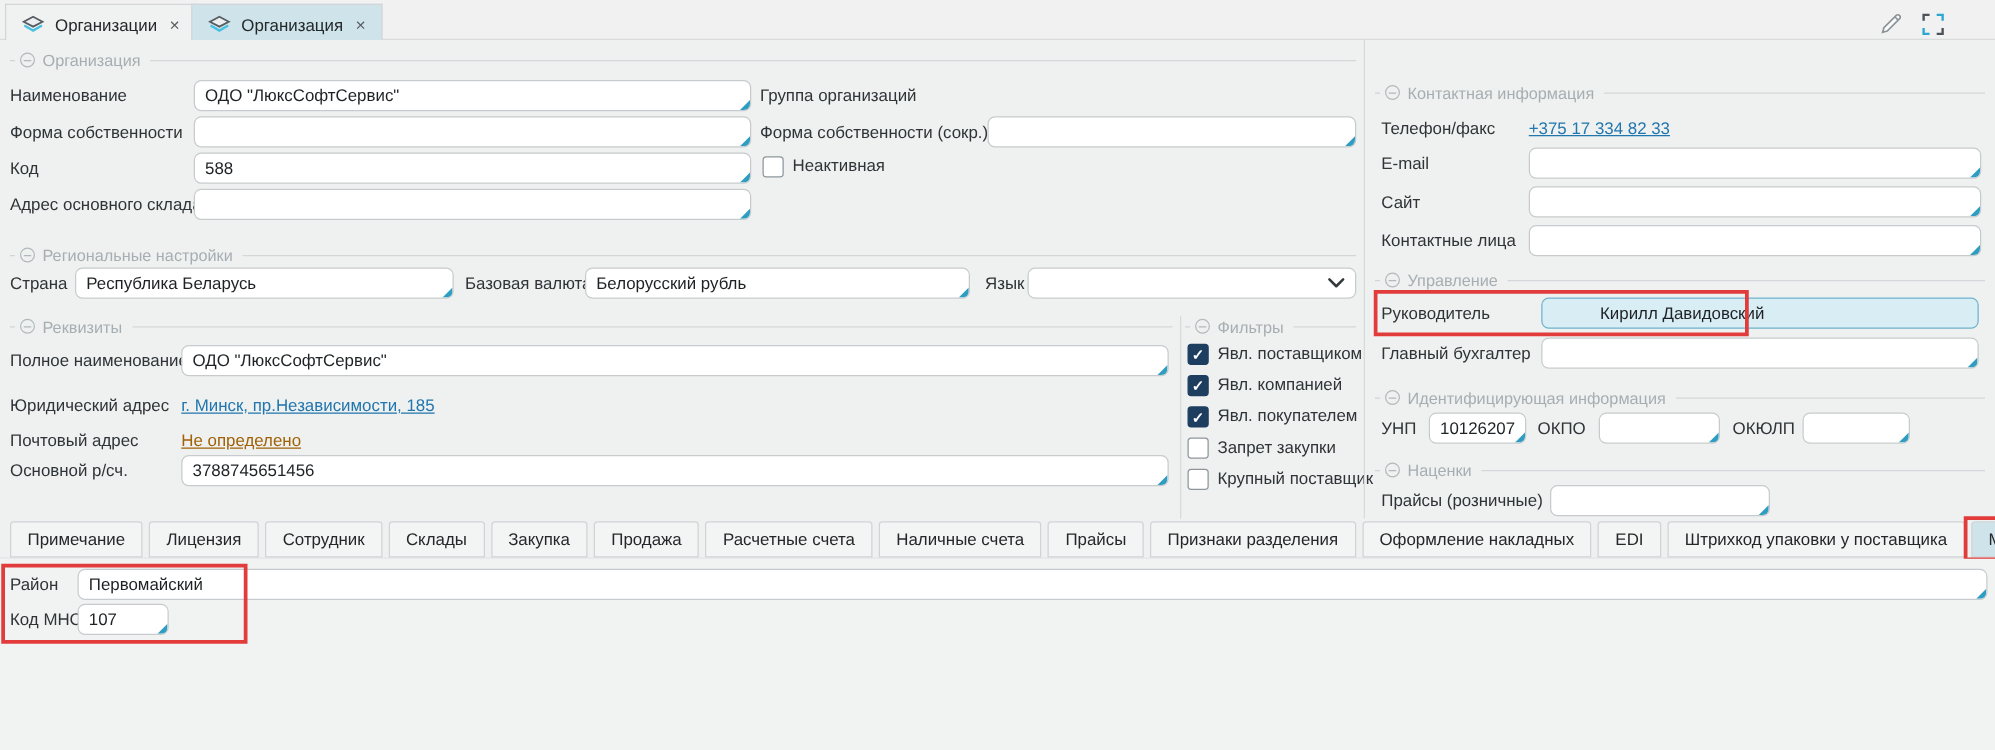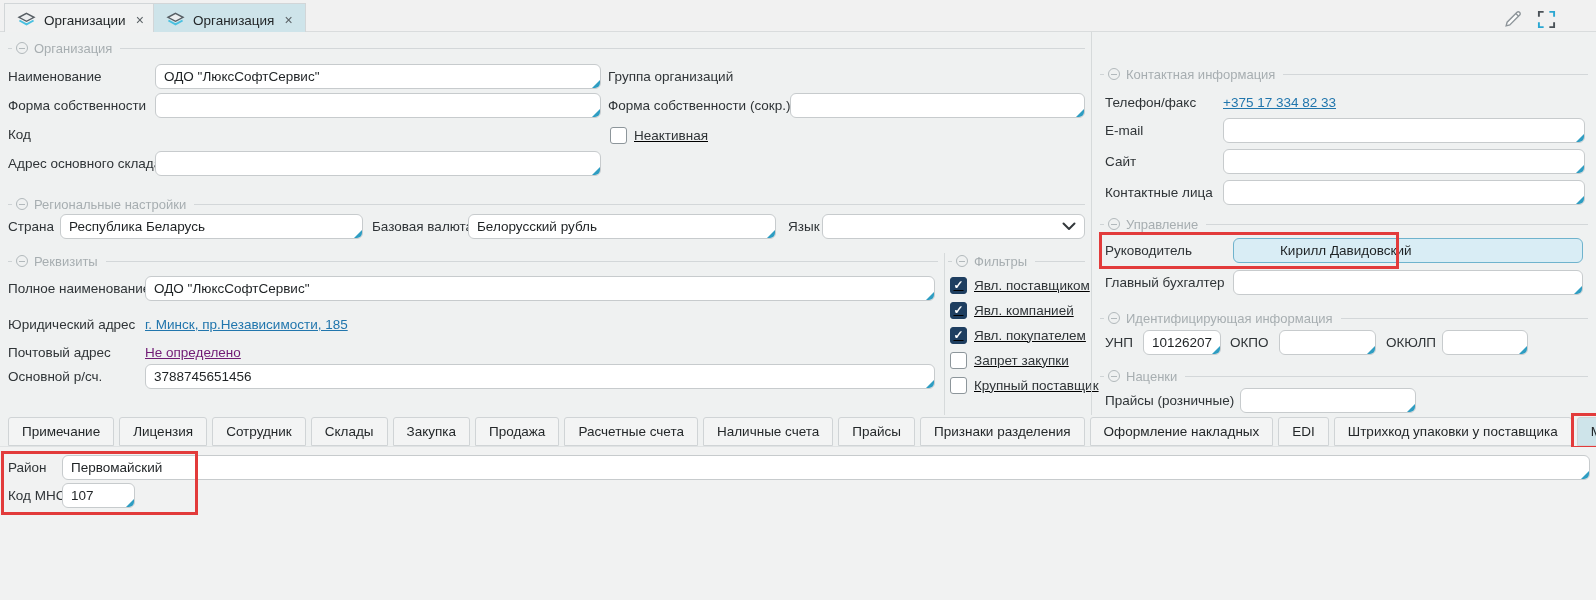--- a/index.html
+++ b/index.html
@@ -27,22 +27,22 @@
 
   
   .lbl { position:absolute; height:25px; line-height:25px; font-size:13.5px; color:#2f3437; white-space:nowrap; }
   .tb { position:absolute; height:25px; background:#fff; border:1px solid #c7cbcd; border-radius:6px; overflow:hidden; }
   .tb input { width:100%; height:100%; border:0; background:transparent; padding:0 8px; font:13.5px "Liberation Sans",sans-serif; color:#1e2224; outline:0; }
   .tb .grip { position:absolute; right:0; bottom:0; width:0; height:0; border-bottom:8px solid #2e9dc2; border-left:8px solid transparent; }
   .tb.hl { background:#d9edf5; border:1px solid #6fb3cd; }
   .tb.hl input { background:transparent;margin-left:38px; }
   .combo { position:absolute; height:25px; background:#fff; border:1px solid #c7cbcd; border-radius:6px; display:flex; align-items:center; justify-content:space-between; padding:0 8px; font-size:13.5px; color:#1e2224; }
   .link { position:absolute; height:25px; line-height:25px; font-size:13.5px; color:#2176ad; text-decoration:underline; white-space:nowrap; cursor:pointer; }
-  .link.pale { color:#701a75; }
-  .cbrow { position:absolute; display:flex; align-items:center; gap:7px; height:20px;text-decoration:underline; }
+  .link.pale { color:#a16207; }
+  .cbrow { position:absolute; display:flex; align-items:flex-start; gap:7px; height:20px; }
   .cbx { width:17px; height:17px; border:1px solid #8d969b; border-radius:3px; background:#fff; flex:none; display:flex; align-items:center; justify-content:center; }
   .cbx.on { background:#1e3e60; border-color:#1e3e60; }
   .cbx.on::after { content:"✓"; color:#fff; font-size:12px; font-weight:bold; }
   .cblbl { font-size:13.5px; color:#2f3437; white-space:nowrap; }
   .vsep { position:absolute; width:1px; background:#d6dadb; }
 
   
   .btab { height:29px; display:flex; align-items:center; padding:0 13px; background:#f3f4f4; border:1px solid #d0d4d6; border-radius:3px 3px 0 0; font-size:13.5px; color:#24282a; position:relative; white-space:nowrap; flex:none; }
   .btab.active { background:#cee4ea; }
 
@@ -104,20 +104,24 @@
     <span class="grip"></span>
   </div>
 
   <span class="lbl" style="left:8px; top:61px;">Форма собственности</span>
   <div class="tb" style="left:155px; top:61px; width:446px;">
     <input value="" style="">
     <span class="grip"></span>
   </div>
 
   <span class="lbl" style="left:8px; top:90px;">Код</span>
+  <div class="tb" style="left:155px; top:90px; width:446px;">
+    <input value="588" style="">
+    <span class="grip"></span>
+  </div>
 
   <span class="lbl" style="left:8px; top:119px;">Адрес основного склада</span>
   <div class="tb" style="left:155px; top:119px; width:446px;">
     <input value="" style="">
     <span class="grip"></span>
   </div>
 
   <span class="lbl" style="left:608px; top:32px;">Группа организаций</span>
 
   <span class="lbl" style="left:608px; top:61px;">Форма собственности (сокр.)</span>

